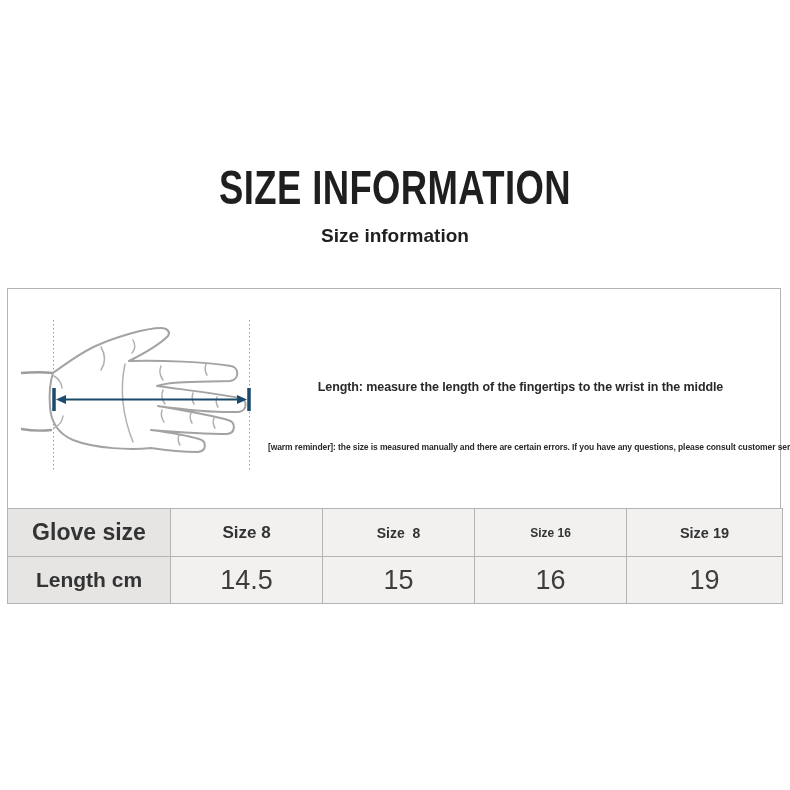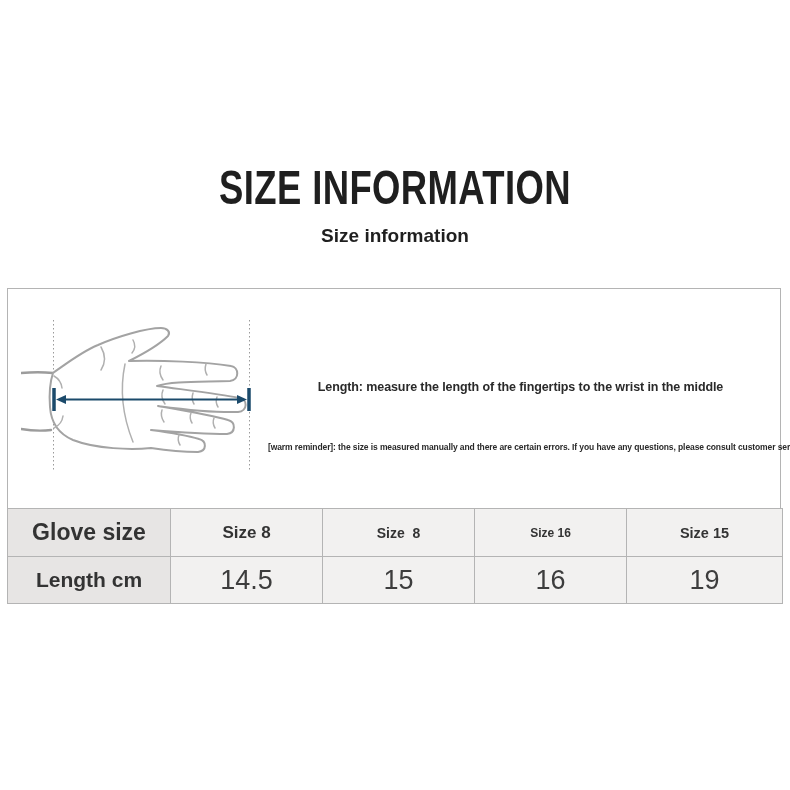--- a/index.html
+++ b/index.html
@@ -136,21 +136,21 @@
         <col style="width:152px">
         <col style="width:152px">
         <col style="width:156px">
     </colgroup>
     <tbody>
         <tr class="header-row">
       <td class="row-label">Glove size</td>
       <td>Size 8</td>
       <td>Size  8</td>
       <td>Size 16</td>
-      <td>Size 15</td>
+      <td>Size 19</td>
     </tr>
     <tr class="value-row">
       <td class="row-label">Length cm</td>
       <td>14.5</td>
       <td>15</td>
       <td>16</td>
       <td>19</td>
     </tr>
   </tbody>
     </table>

